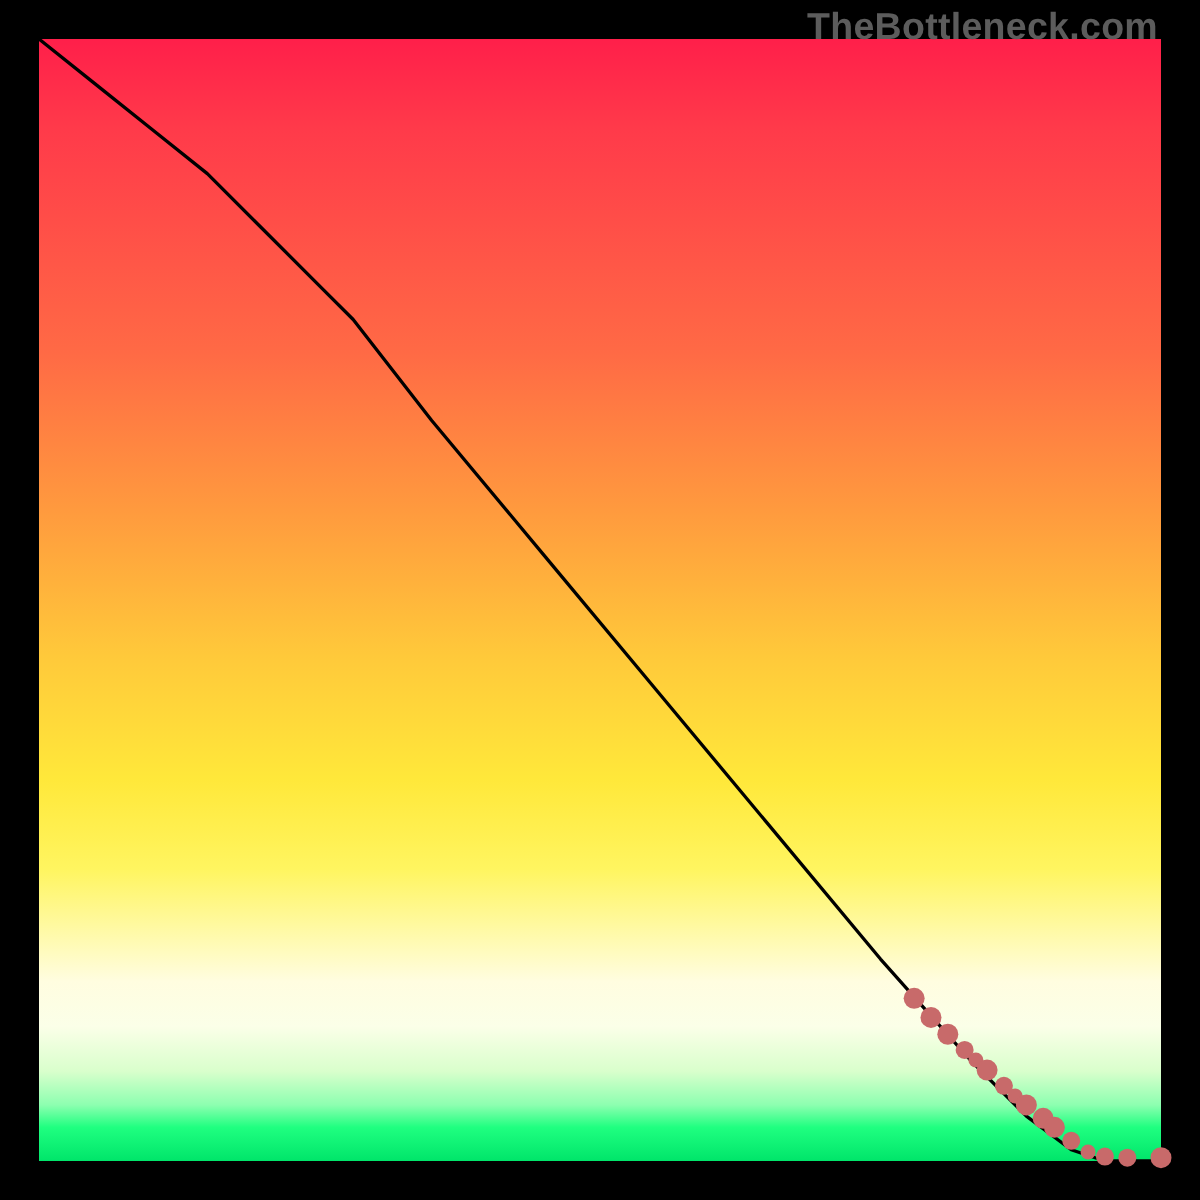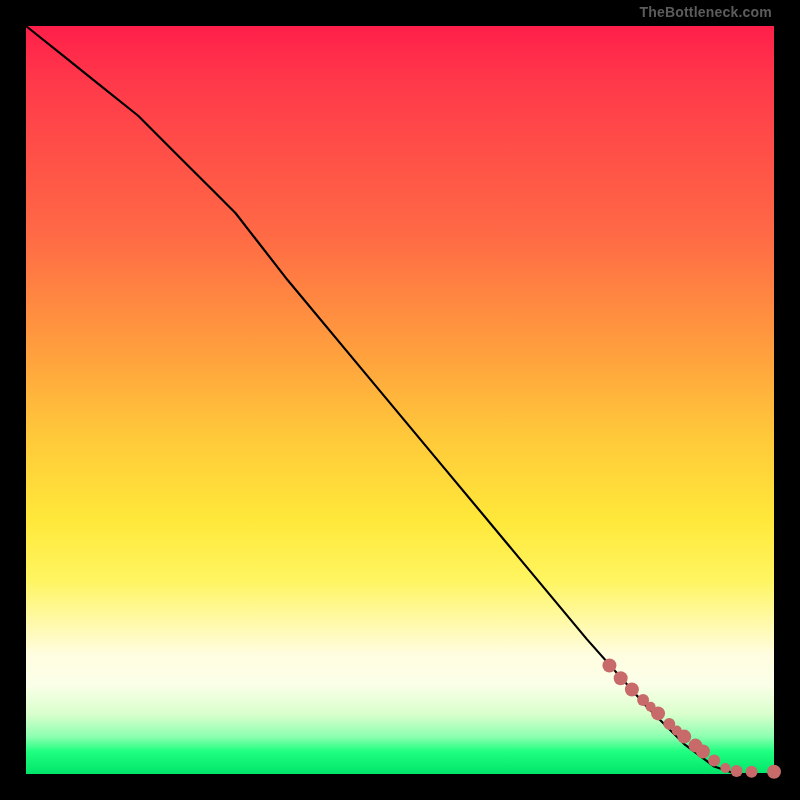--- a/index.html
+++ b/index.html
@@ -38,21 +38,21 @@
       #d9ffcc 92%,
       #8dffb0 95%,
       #1fff80 97%,
       #00e56a 100%
     );
   }
   .watermark {
     position: absolute;
     top: 4px;
     right: 28px;
-    font-size: 14px;
+    font-size: 25px;
     font-weight: 600;
     color: #5c5c5c;
     letter-spacing: 0.2px;
     user-select: none;
   }
   svg.overlay {
     position: absolute;
     left: 26px;
     top: 26px;
     width: 748px;

